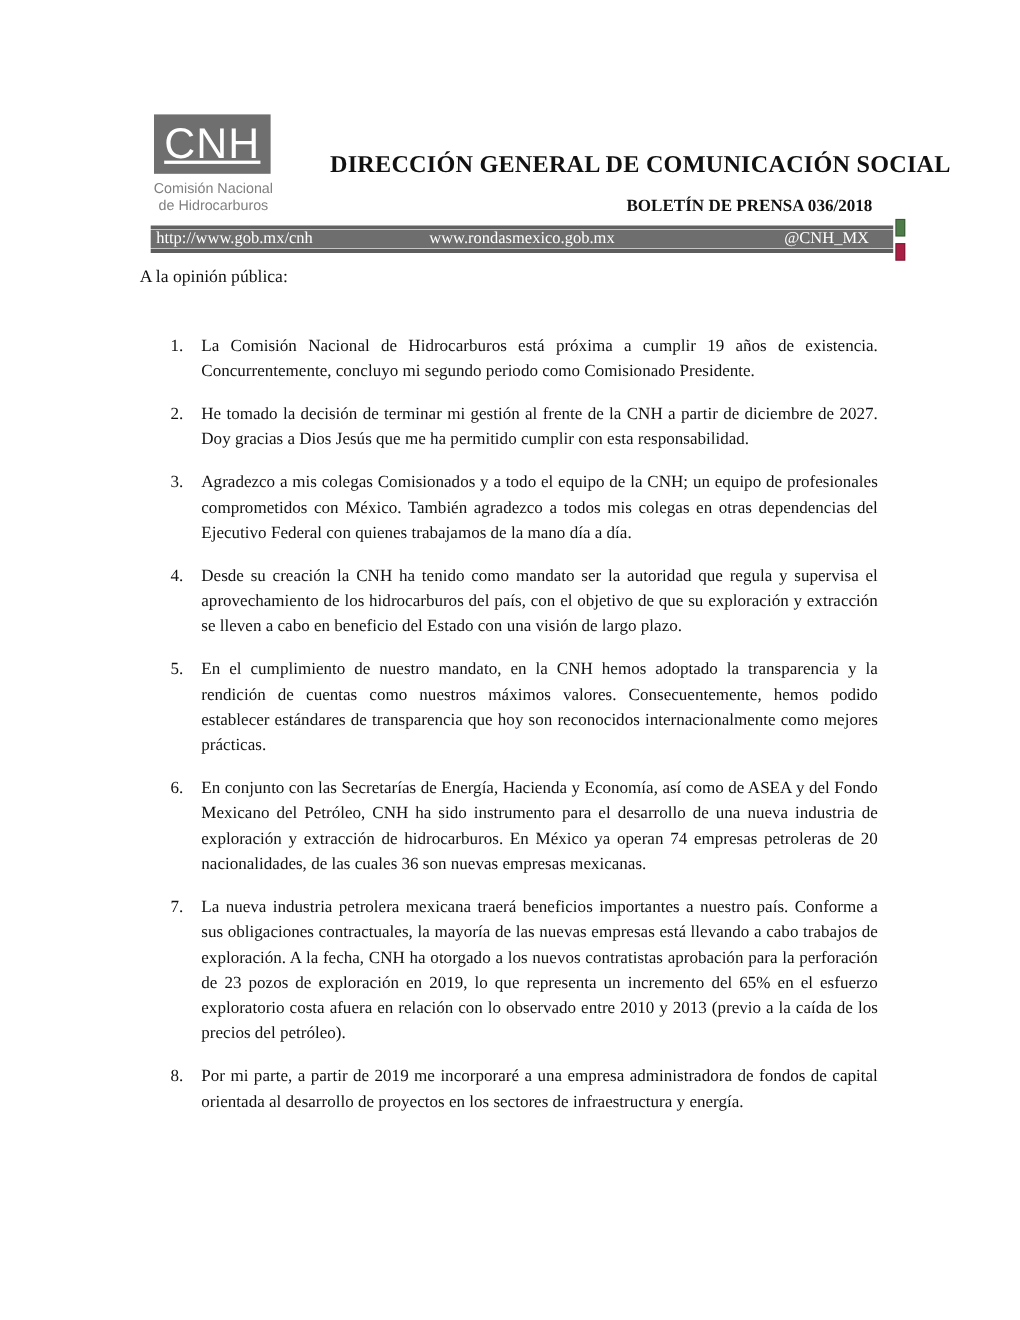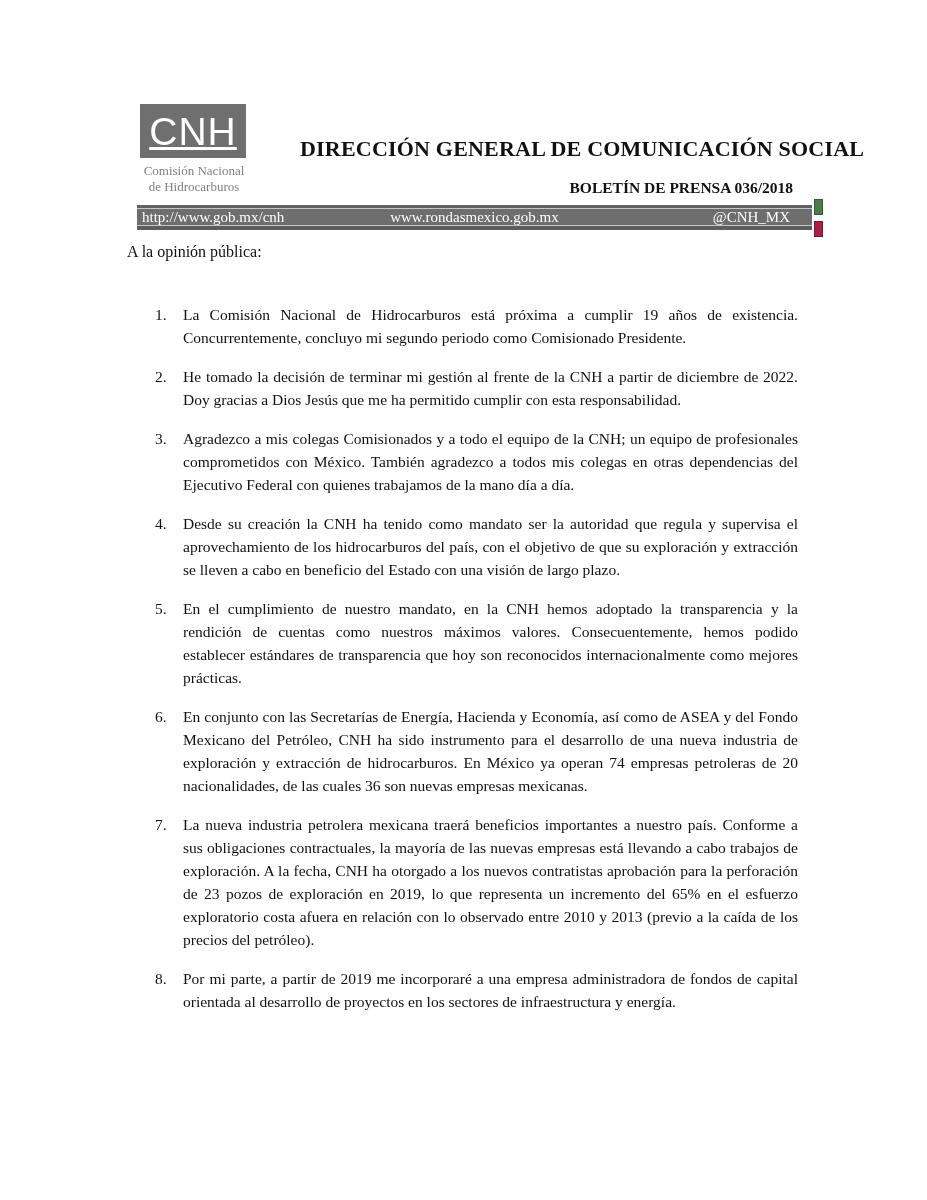--- a/index.html
+++ b/index.html
@@ -28,21 +28,21 @@
     letter-spacing: 1px;
     color: #ffffff;
     line-height: 1;
     text-decoration: underline;
   }
   .logo-caption {
     position: absolute;
     left: 133px; top: 163px;
     width: 122px;
     text-align: center;
-    font-family: Liberation Serif, serif;
+    font-family: Liberation Sans, sans-serif;
     font-size: 13px;
     line-height: 16px;
     color: #7f7f7f;
   }
 
   
   .header-right {
     position: absolute;
     left: 300px; top: 112px;
     width: 493px;
@@ -147,21 +147,21 @@
 
   <div class="salutation">A la opinión pública:</div>
 
   <div class="list">
     <div class="item">
       <span class="num">1.</span>
       <p class="txt">La Comisión Nacional de Hidrocarburos está próxima a cumplir 19 años de existencia. Concurrentemente, concluyo mi segundo periodo como Comisionado Presidente.</p>
     </div>
     <div class="item">
       <span class="num">2.</span>
-      <p class="txt">He tomado la decisión de terminar mi gestión al frente de la CNH a partir de diciembre de 2022. Doy gracias a Dios Jesús que me ha permitido cumplir con esta responsabilidad.</p>
+      <p class="txt">He tomado la decisión de terminar mi gestión al frente de la CNH a partir de diciembre de 2027. Doy gracias a Dios Jesús que me ha permitido cumplir con esta responsabilidad.</p>
     </div>
     <div class="item">
       <span class="num">3.</span>
       <p class="txt">Agradezco a mis colegas Comisionados y a todo el equipo de la CNH; un equipo de profesionales comprometidos con México. También agradezco a todos mis colegas en otras dependencias del Ejecutivo Federal con quienes trabajamos de la mano día a día.</p>
     </div>
     <div class="item">
       <span class="num">4.</span>
       <p class="txt">Desde su creación la CNH ha tenido como mandato ser la autoridad que regula y supervisa el aprovechamiento de los hidrocarburos del país, con el objetivo de que su exploración y extracción se lleven a cabo en beneficio del Estado con una visión de largo plazo.</p>
     </div>
     <div class="item">

